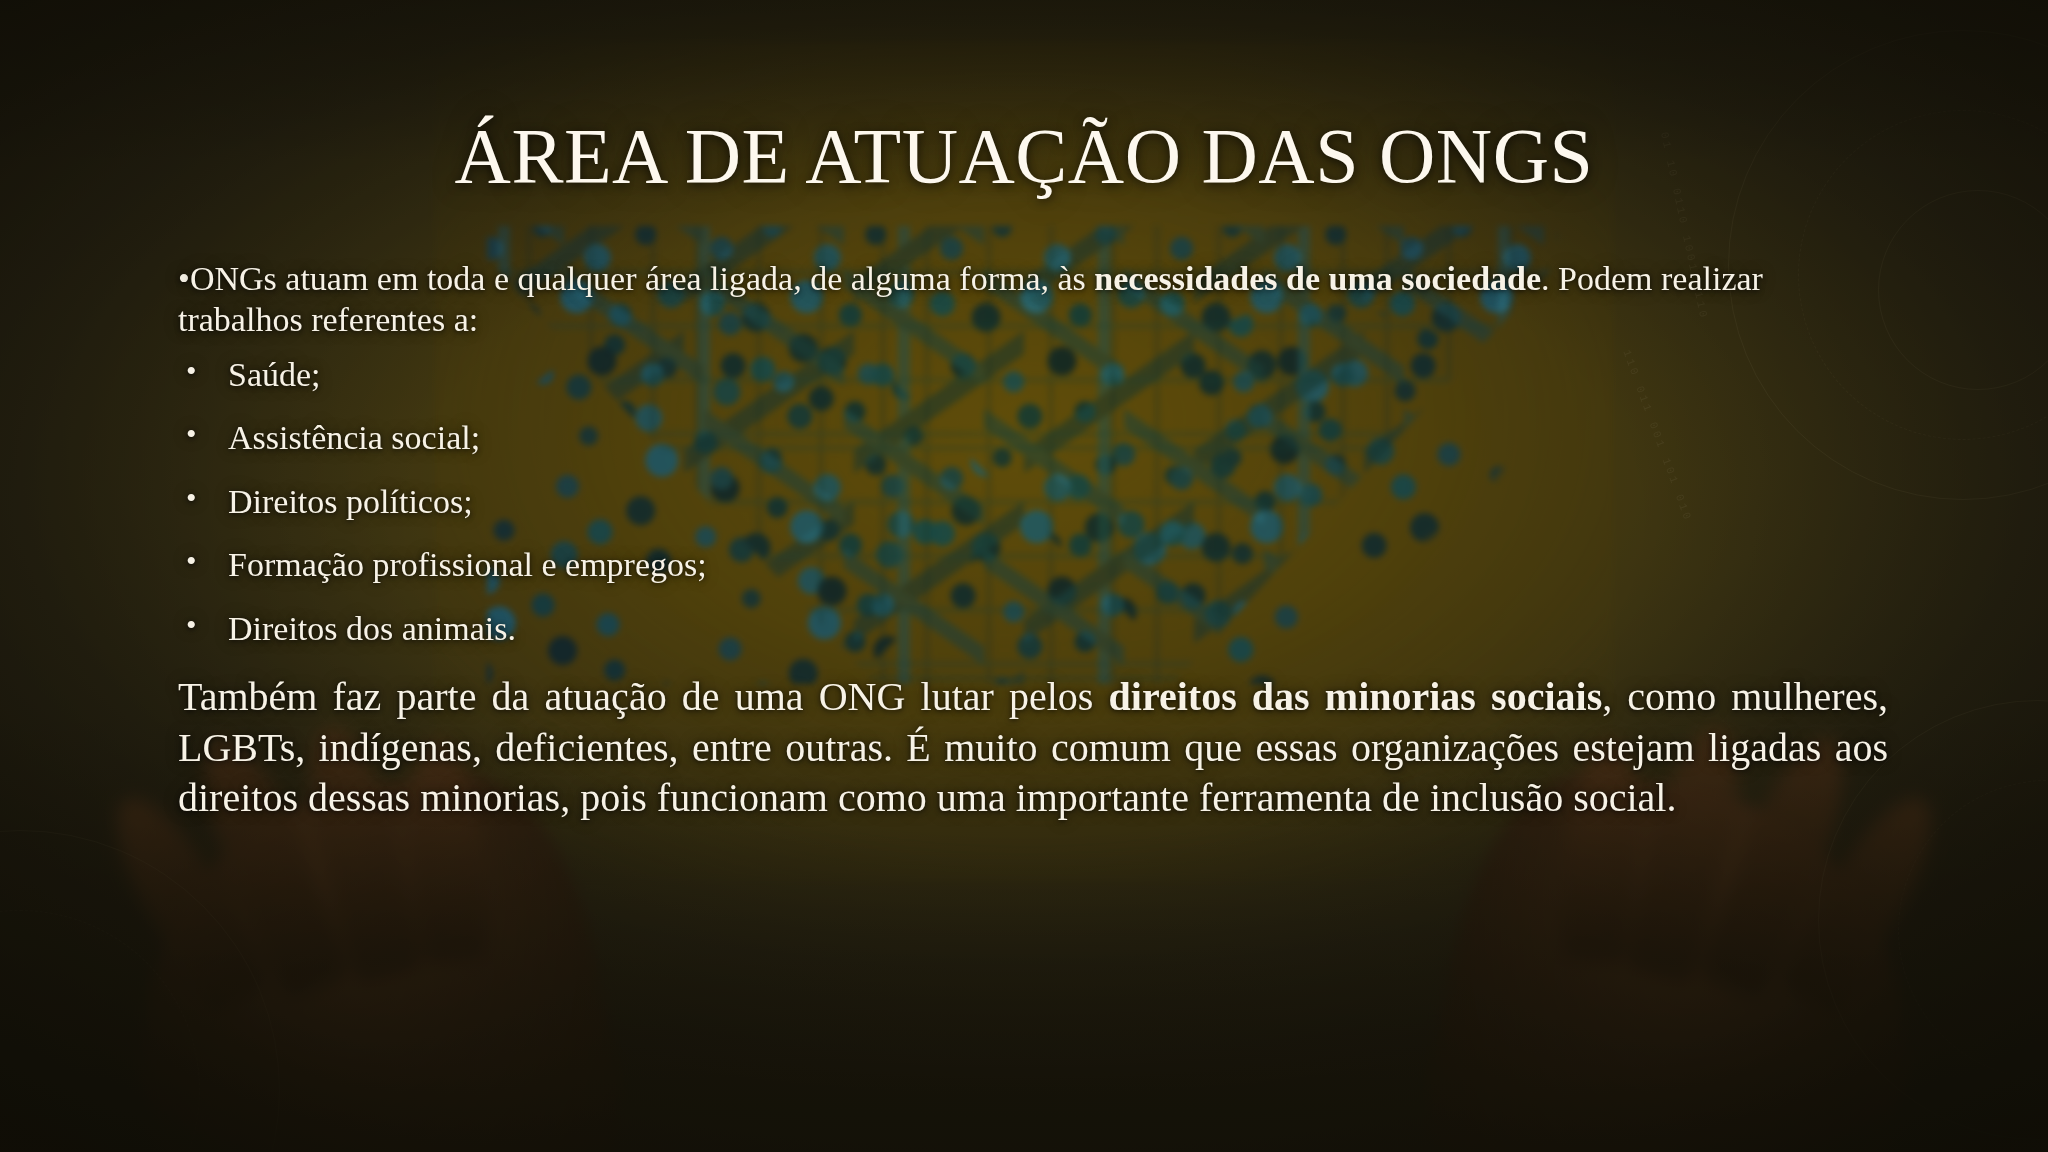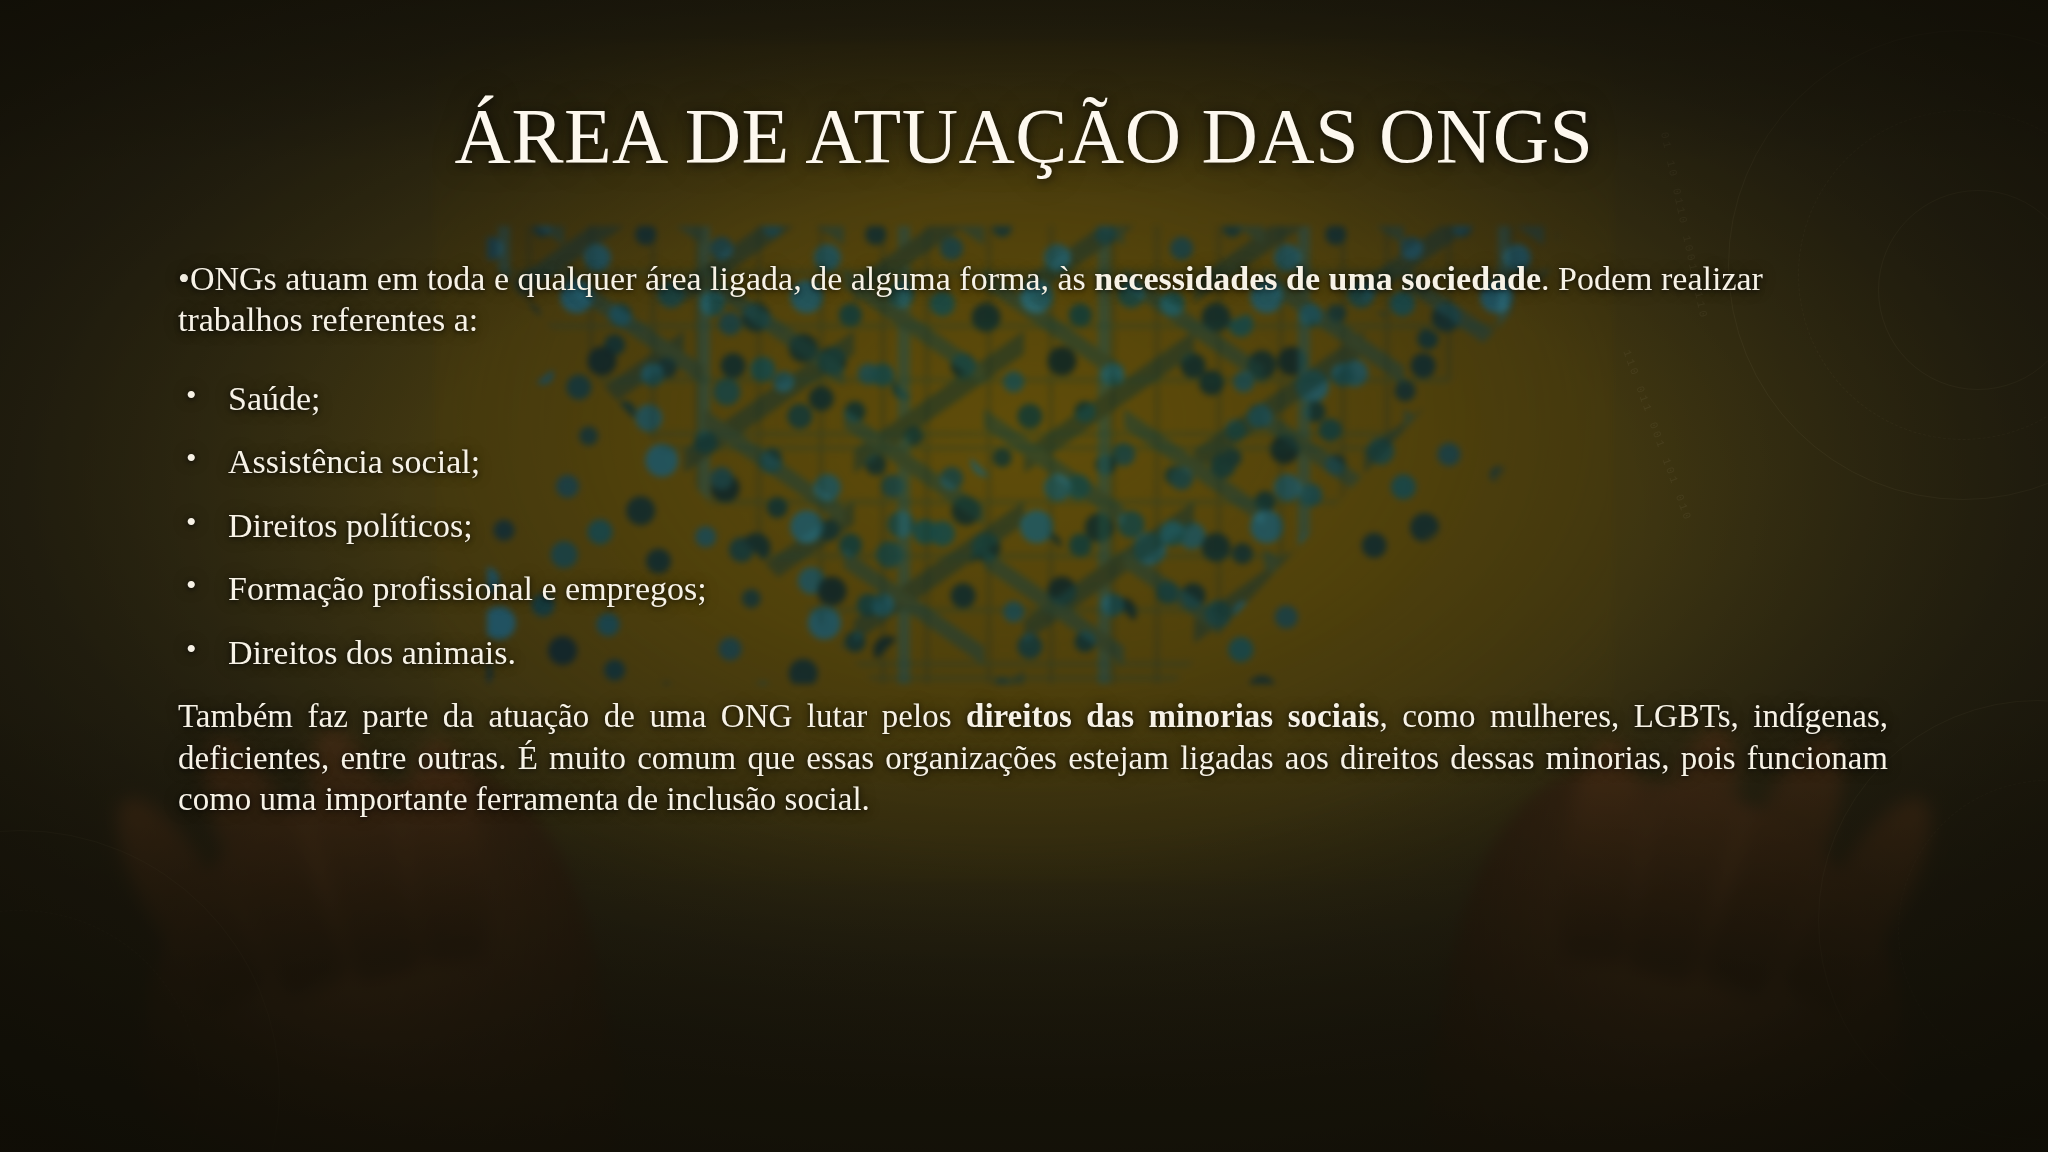--- a/index.html
+++ b/index.html
@@ -158,21 +158,21 @@
     font-family:"Liberation Mono", monospace;
     white-space:nowrap;
   }
 
   
   .content{ position:absolute; inset:0; }
 
   .slide-title{
     position:absolute;
     left:0; right:0;
-    top:96px;
+    top:116px;
     text-align:center;
     color:#fdf8ee;
     font-family:"Liberation Serif", serif;
     font-weight:400;
     font-size:78px;
     line-height:1.02;
     letter-spacing:.5px;
     text-shadow:0 2px 10px rgba(0,0,0,.65), 0 0 30px rgba(0,0,0,.4);
   }
 
@@ -181,21 +181,21 @@
     left:178px;
     right:160px;
     top:258px;
     color:#f7f2e6;
     text-shadow:0 1px 5px rgba(0,0,0,.75), 0 0 16px rgba(0,0,0,.45);
   }
 
   .lead{
     font-size:34px;
     line-height:1.22;
-    margin-bottom:38px;
+    margin-bottom:14px;
   }
   b, strong{ font-weight:700; }
 
   ul.list{
     list-style:none;
     margin:0 0 14px 0;
     padding:0;
   }
   ul.list li{
     position:relative;
@@ -206,21 +206,21 @@
   }
   ul.list li::before{
     content:"\2022";
     position:absolute;
     left:8px; top:-1px;
     font-size:30px;
     color:#f7f2e6;
   }
 
   .closing{
-    font-size:33px;
+    font-size:40px;
     line-height:1.26;
     text-align:justify;
     text-justify:inter-word;
     margin-top:8px;
   }
   .closing > span{ display:block; }
 </style>
 </head>
 <body>
 

